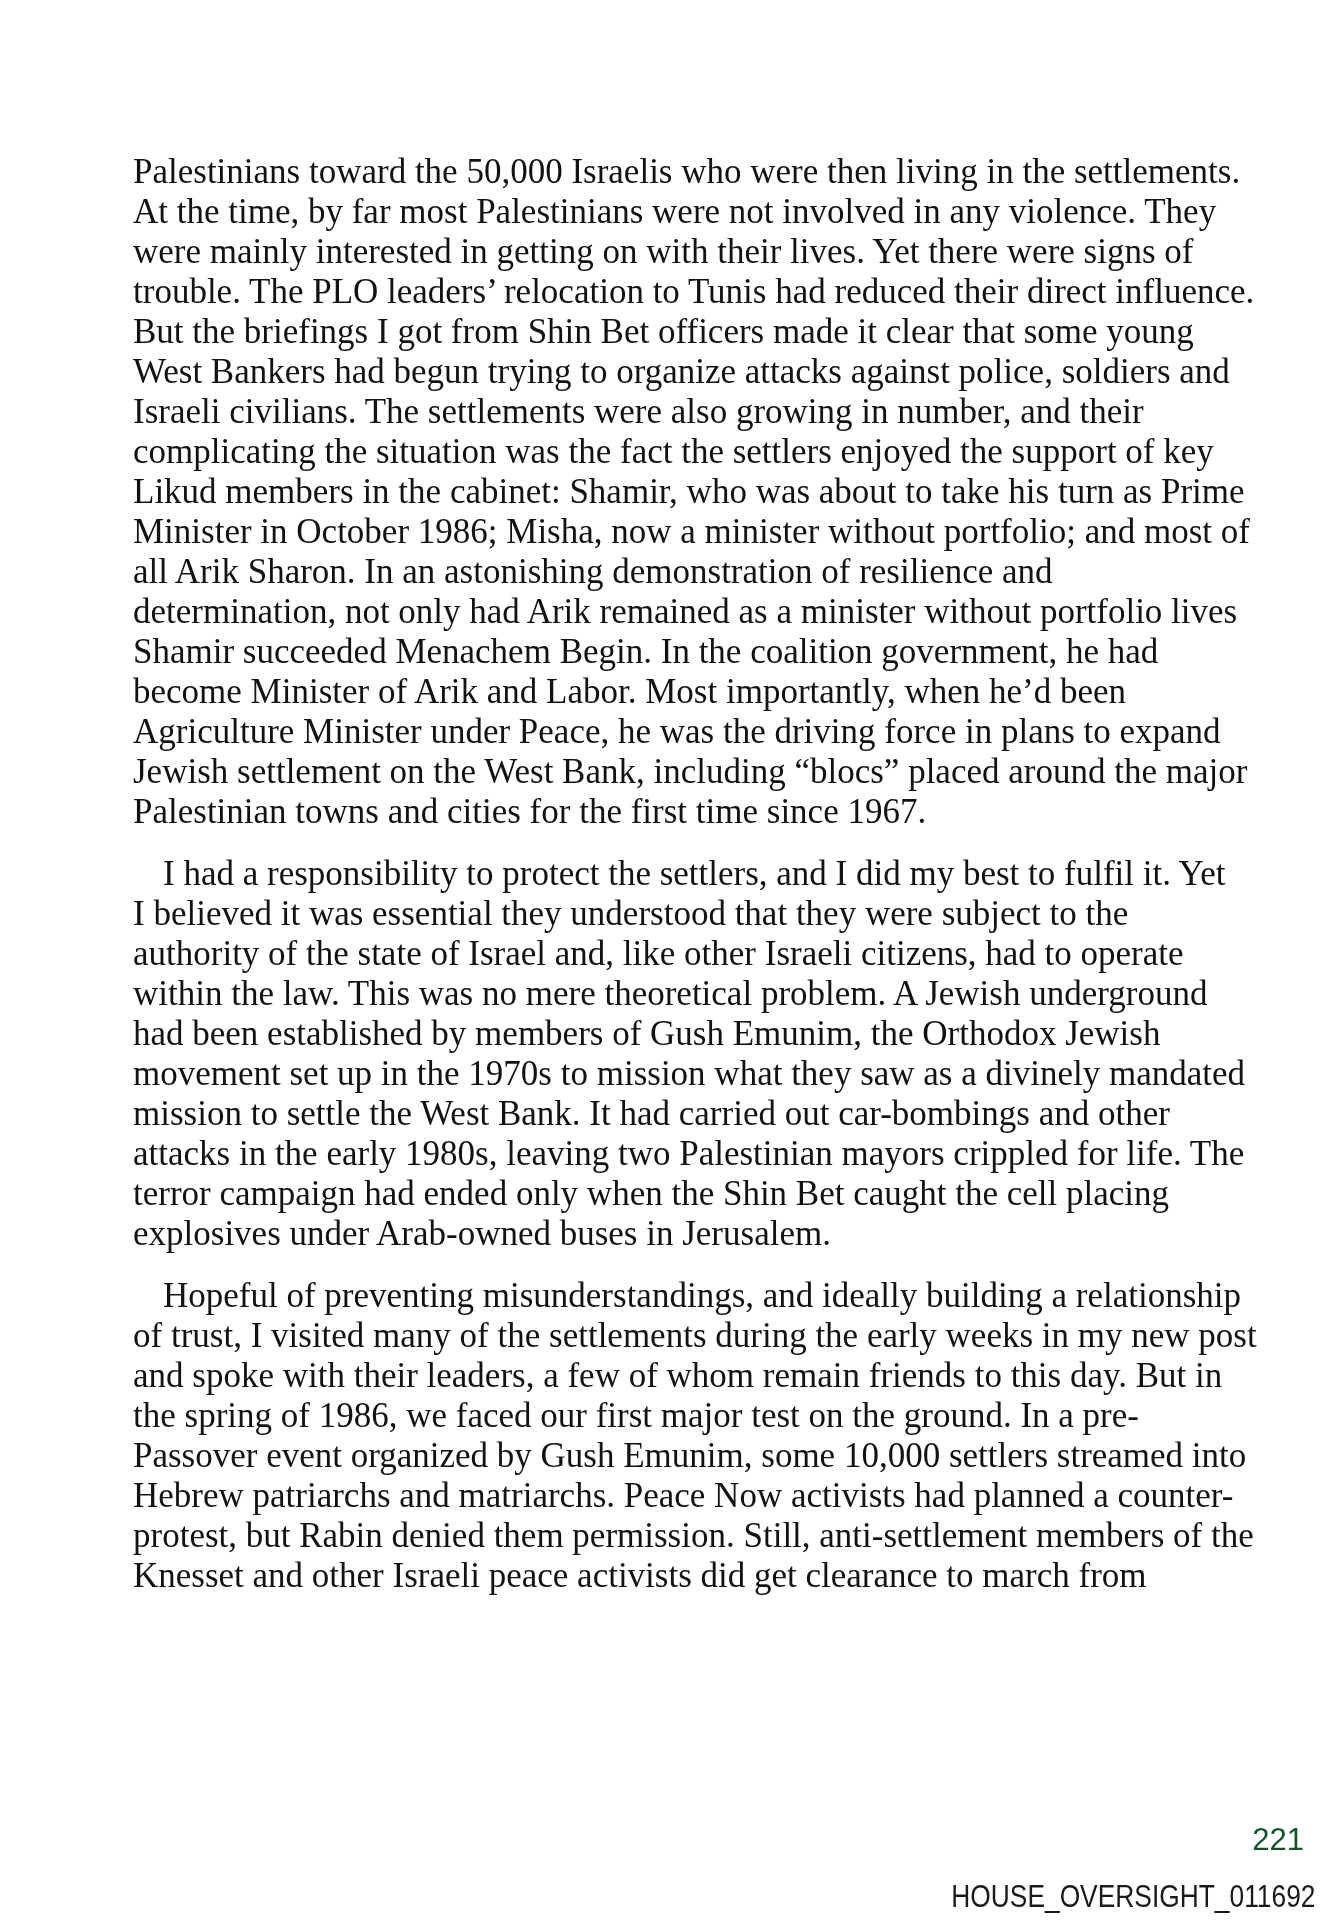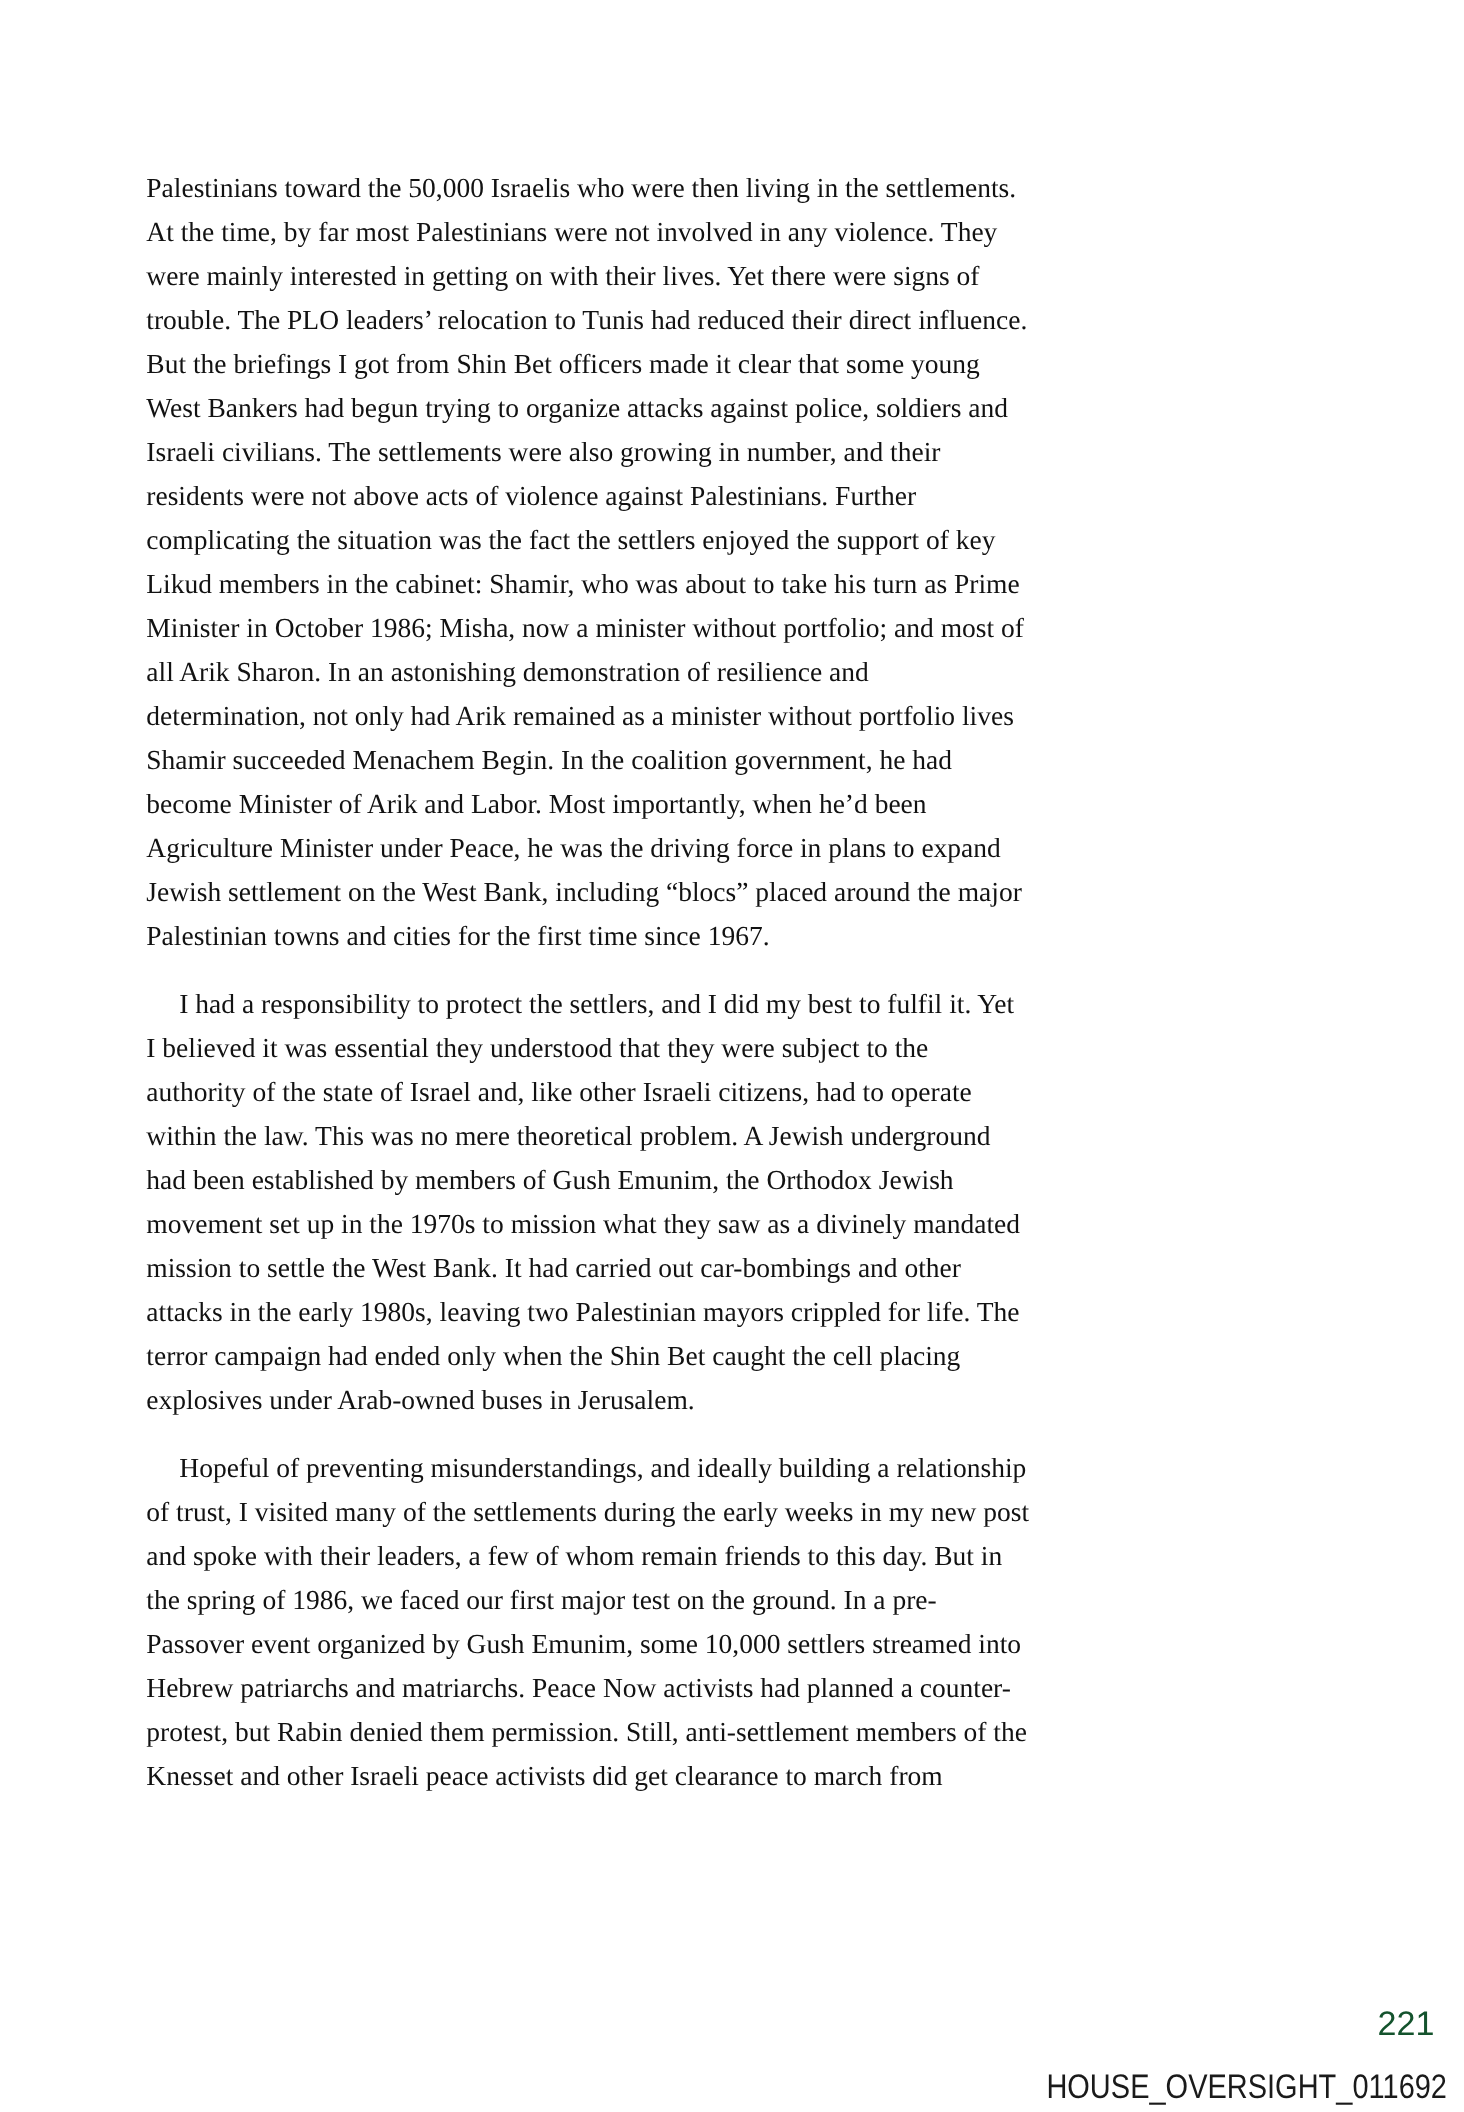--- a/index.html
+++ b/index.html
@@ -14,21 +14,21 @@
     background: #ffffff;
     overflow: hidden;
     font-family: "Liberation Serif", serif;
   }
   .text-block {
     position: absolute;
     left: 133px;
     top: 152px;
     width: 1085px;
     color: #121212;
-    font-size: 25px;
+    font-size: 35px;
     line-height: 40px;
   }
   .paragraph {
     margin: 0 0 22px 0;
   }
   .paragraph.indent .line:first-child {
     text-indent: 30px;
   }
   .line {
     white-space: nowrap;
@@ -60,21 +60,20 @@
 <div class="page">
   <div class="text-block" id="text-block">
       <div class="paragraph">
         <div class="line">Palestinians toward the 50,000 Israelis who were then living in the settlements.</div>
         <div class="line">At the time, by far most Palestinians were not involved in any violence. They</div>
         <div class="line">were mainly interested in getting on with their lives. Yet there were signs of</div>
         <div class="line">trouble. The PLO leaders’ relocation to Tunis had reduced their direct influence.</div>
         <div class="line">But the briefings I got from Shin Bet officers made it clear that some young</div>
         <div class="line">West Bankers had begun trying to organize attacks against police, soldiers and</div>
         <div class="line">Israeli civilians. The settlements were also growing in number, and their</div>
-        <div class="line">residents were not above acts of violence against Palestinians. Further</div>
         <div class="line">complicating the situation was the fact the settlers enjoyed the support of key</div>
         <div class="line">Likud members in the cabinet: Shamir, who was about to take his turn as Prime</div>
         <div class="line">Minister in October 1986; Misha, now a minister without portfolio; and most of</div>
         <div class="line">all Arik Sharon. In an astonishing demonstration of resilience and</div>
         <div class="line">determination, not only had Arik remained as a minister without portfolio lives</div>
         <div class="line">Shamir succeeded Menachem Begin. In the coalition government, he had</div>
         <div class="line">become Minister of Arik and Labor. Most importantly, when he’d been</div>
         <div class="line">Agriculture Minister under Peace, he was the driving force in plans to expand</div>
         <div class="line">Jewish settlement on the West Bank, including “blocs” placed around the major</div>
         <div class="line">Palestinian towns and cities for the first time since 1967.</div>

